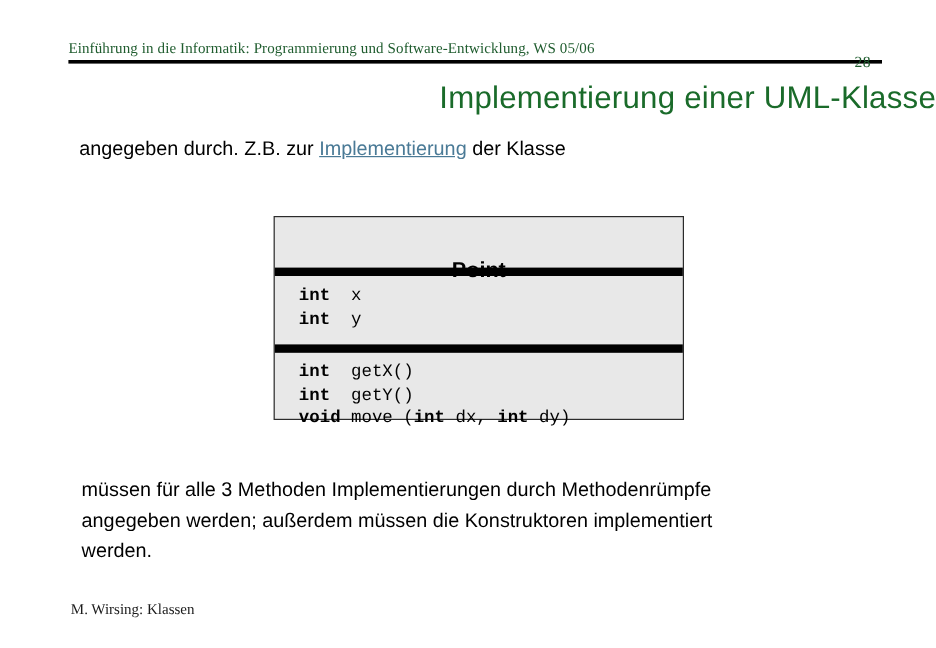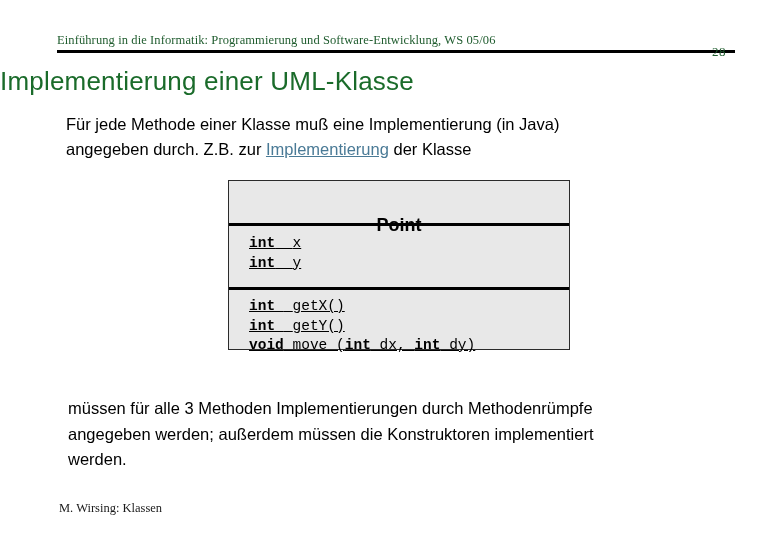--- a/index.html
+++ b/index.html
@@ -50,21 +50,21 @@
     color: #1f5c2e;
     letter-spacing: 0.5px;
   }
 
   
   .slide-title {
     position: absolute;
     left: 0;
     top: 66px;
     width: 780px;
-    text-align: left;
+    text-align: right;
     font-size: 26px;
     color: #1a6b2a;
     letter-spacing: 0.2px;
   }
 
   
   .intro-block {
     position: absolute;
     left: 66px;
     top: 112px;
@@ -86,22 +86,21 @@
     top: 180px;
     width: 342px;
     background: #e8e8e8;
     border: 1px solid #2b2b2b;
     box-sizing: border-box;
   }
   .uml-compartment {
     box-sizing: border-box;
   }
   .uml-compartment + .uml-compartment {
-    border-top: 3px solid #000000;
-    text-decoration: underline;
+    border-top: 7px solid #000000;
   }
   .uml-name-compartment {
     height: 42px;
     display: flex;
     align-items: center;
     justify-content: center;
   }
   .uml-class-name {
     font-size: 18px;
     font-weight: bold;
@@ -154,21 +153,20 @@
 
 <div class="header-zone">
   <div class="header-title">Einführung in die Informatik: Programmierung und Software-Entwicklung, WS 05/06</div>
   <div class="header-rule"></div>
   <div class="page-number">28</div>
 </div>
 
 <div class="slide-title">Implementierung einer UML-Klasse</div>
 
 <div class="intro-block">
-  <div class="intro-line">Für jede Methode einer Klasse muß eine Implementierung (in Java)</div>
   <div class="intro-line"><span>angegeben durch. Z.B. zur </span><span class="link-text">Implementierung</span><span> der Klasse</span></div>
 </div>
 
 <div class="uml-box">
 
   <div class="uml-compartment uml-name-compartment">
     <span class="uml-class-name">Point</span>
   </div>
 
   <div class="uml-compartment uml-attr-compartment">

